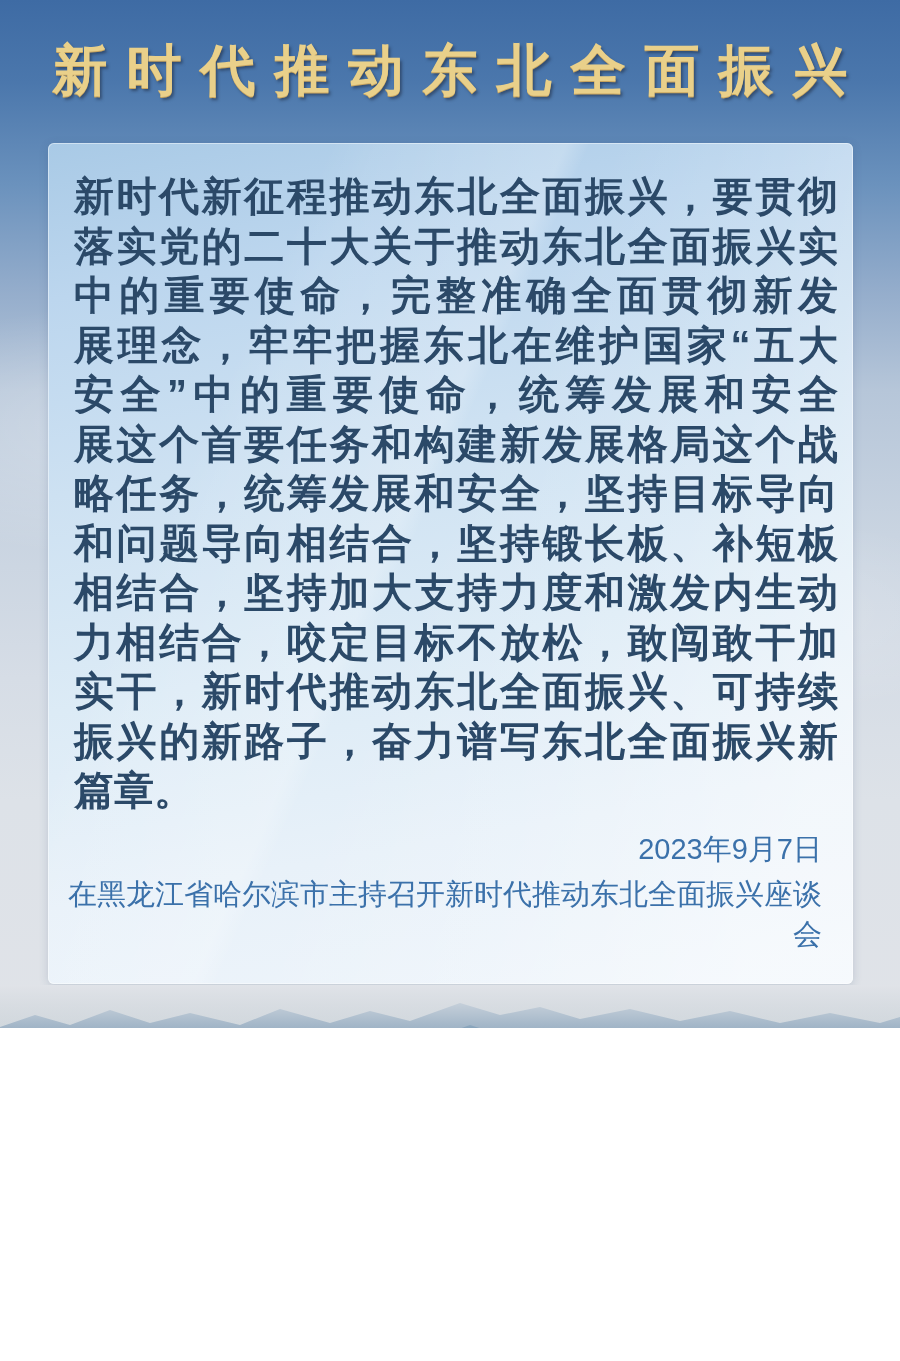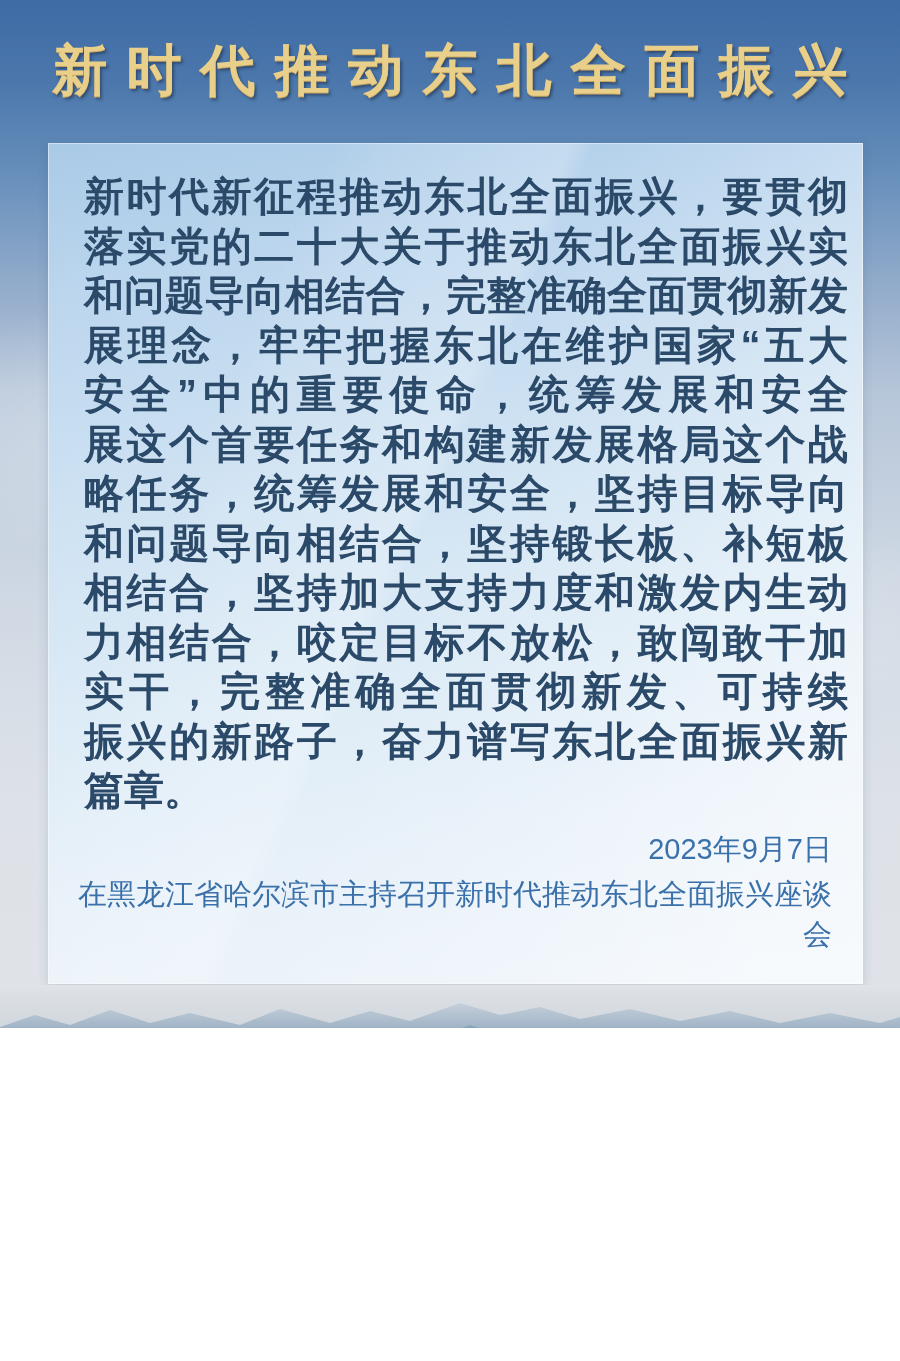--- a/index.html
+++ b/index.html
@@ -16,24 +16,23 @@
     position:absolute;top:34px;left:0;width:100%;margin:0;
     text-align:center;font-size:55px;font-weight:900;
     font-family:"Liberation Serif","DejaVu Serif",serif;
     letter-spacing:19px;text-indent:19px;
     color:#e9d08a;
     text-shadow:0 1px 0 #c8a45e, 2px 3px 3px rgba(25,35,55,.5);
   }
   
   .quote-card{
     position:absolute;left:48px;top:143px;width:805px;height:841px;
-    border-radius:0;overflow:hidden;
+    border-radius:6px;overflow:hidden;
     background:linear-gradient(170deg,#a9cae6 0%,#bcd6ee 16%,#cde1f2 36%,#dcebf6 58%,#e8f1f9 78%,#eff5fb 100%);
     box-shadow:inset 0 0 0 1px rgba(255,255,255,.45), 0 2px 10px rgba(40,70,110,.18);
-    padding-left:10px;
   }
   .quote-card::before{
     content:"";position:absolute;inset:0;pointer-events:none;
     background:
       linear-gradient(294deg, rgba(255,255,255,.45) 10%, rgba(255,255,255,.15) 34%, rgba(255,255,255,0) 52%),
       linear-gradient(294deg, rgba(255,255,255,0) 54%, rgba(255,255,255,.22) 56%, rgba(255,255,255,.08) 72%, rgba(255,255,255,0) 76%);
   }
   .quote-text{
     position:relative;padding:29px 15px 0 26px;
     font-size:40px;line-height:49.5px;font-weight:700;color:#2b4968;
@@ -73,29 +72,29 @@
 <body>
 
 <div class="poster">
 
   <h1 class="title">新时代推动东北全面振兴</h1>
 
   <section class="quote-card">
     <div class="quote-text">
       <div class="qline">新时代新征程推动东北全面振兴，要贯彻</div>
       <div class="qline">落实党的二十大关于推动东北全面振兴实</div>
-      <div class="qline">和问题导向相结合，完整准确全面贯彻新发</div>
+      <div class="qline">中的重要使命，完整准确全面贯彻新发</div>
       <div class="qline">展理念，牢牢把握东北在维护国家“五大</div>
       <div class="qline">安全”中的重要使命，统筹发展和安全</div>
       <div class="qline">展这个首要任务和构建新发展格局这个战</div>
       <div class="qline">略任务，统筹发展和安全，坚持目标导向</div>
       <div class="qline">和问题导向相结合，坚持锻长板、补短板</div>
       <div class="qline">相结合，坚持加大支持力度和激发内生动</div>
       <div class="qline">力相结合，咬定目标不放松，敢闯敢干加</div>
-      <div class="qline">实干，完整准确全面贯彻新发、可持续</div>
+      <div class="qline">实干，新时代推动东北全面振兴、可持续</div>
       <div class="qline">振兴的新路子，奋力谱写东北全面振兴新</div>
       <div class="qline qline--last">篇章。</div>
     </div>
     <div class="meta-date">2023年9月7日</div>
     <div class="meta-context">在黑龙江省哈尔滨市主持召开新时代推动东北全面振兴座谈会</div>
   </section>
 
   <figure class="photo">
     <svg viewBox="0 0 900 376" preserveAspectRatio="none">
       <defs>

